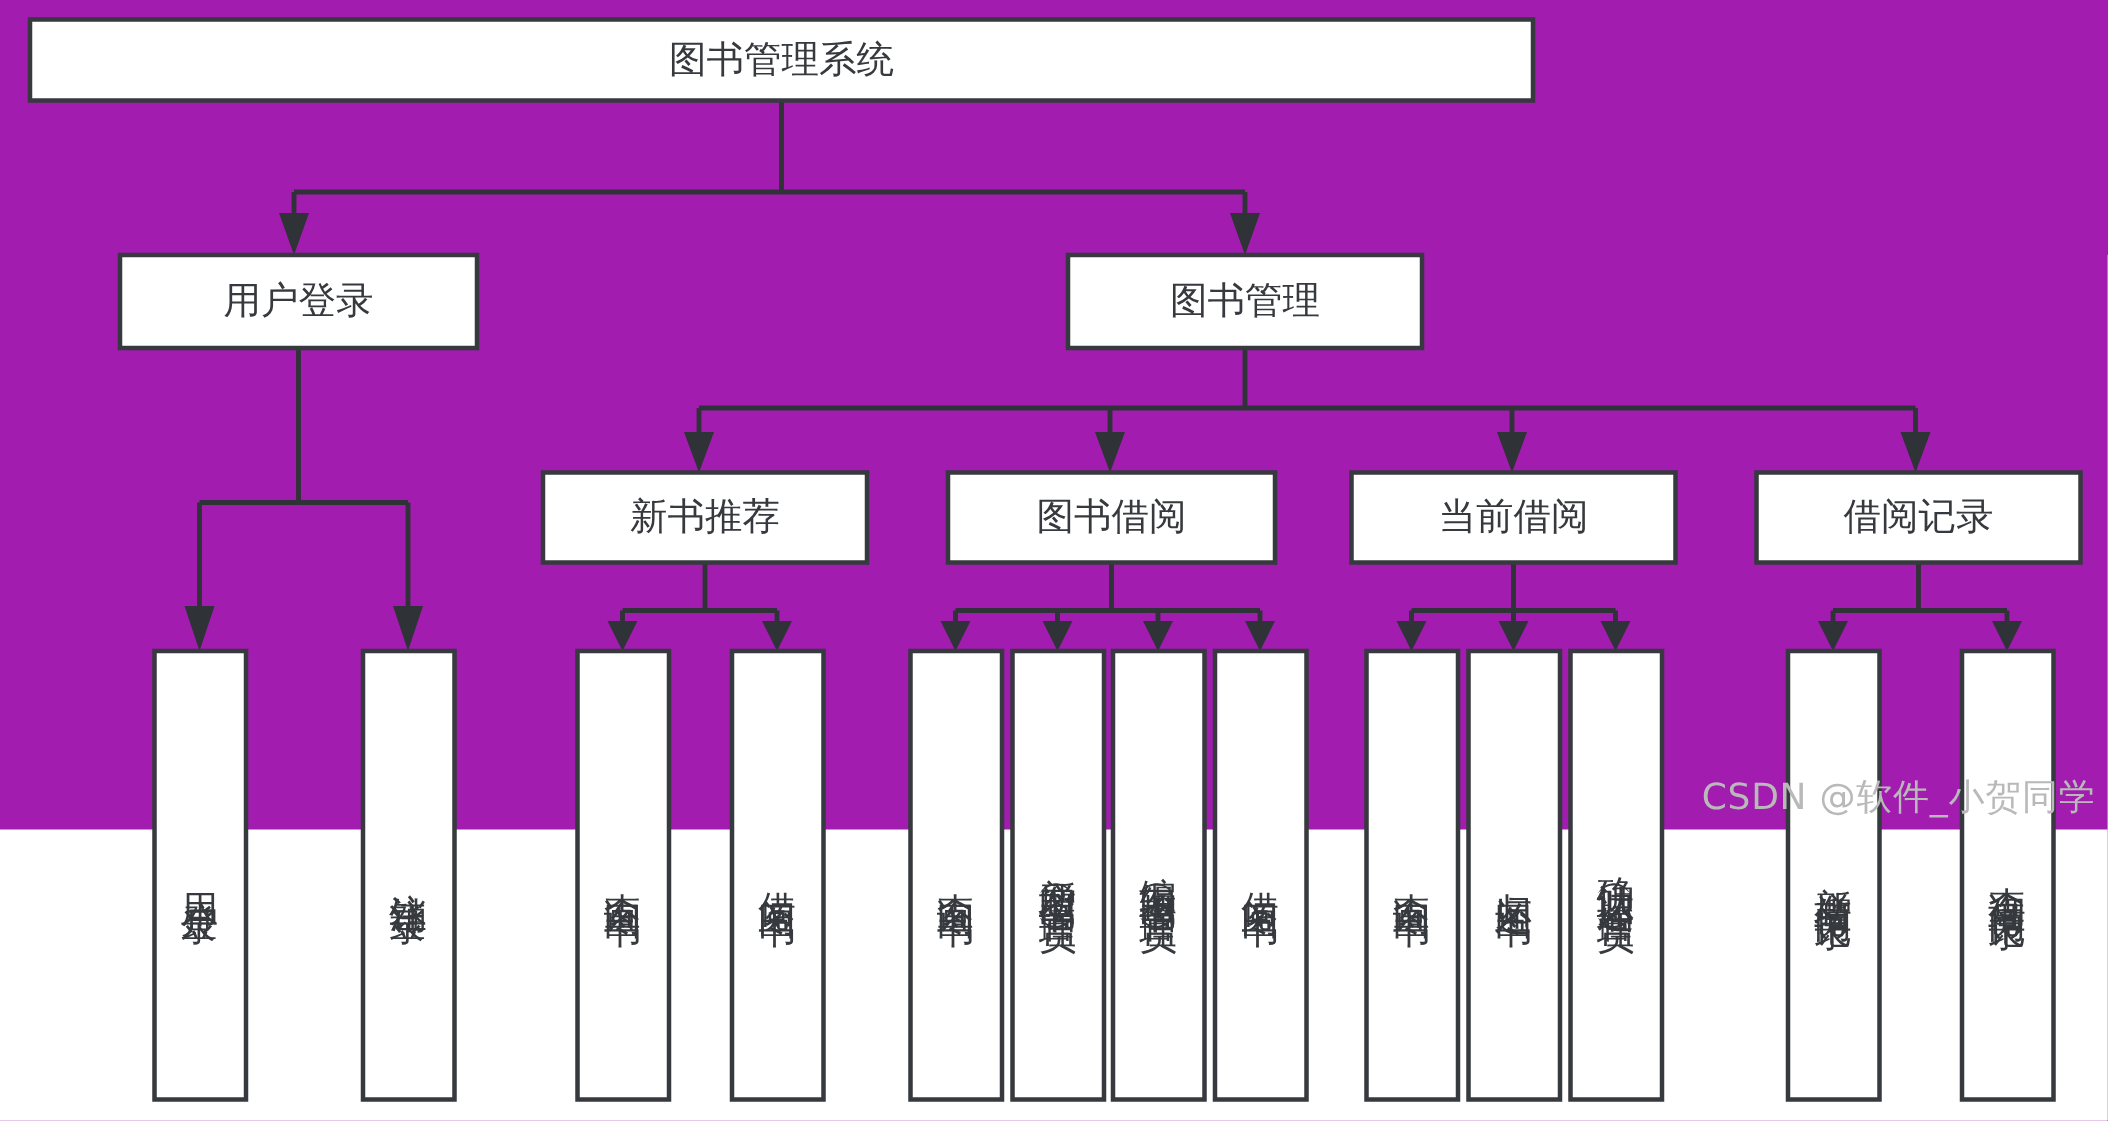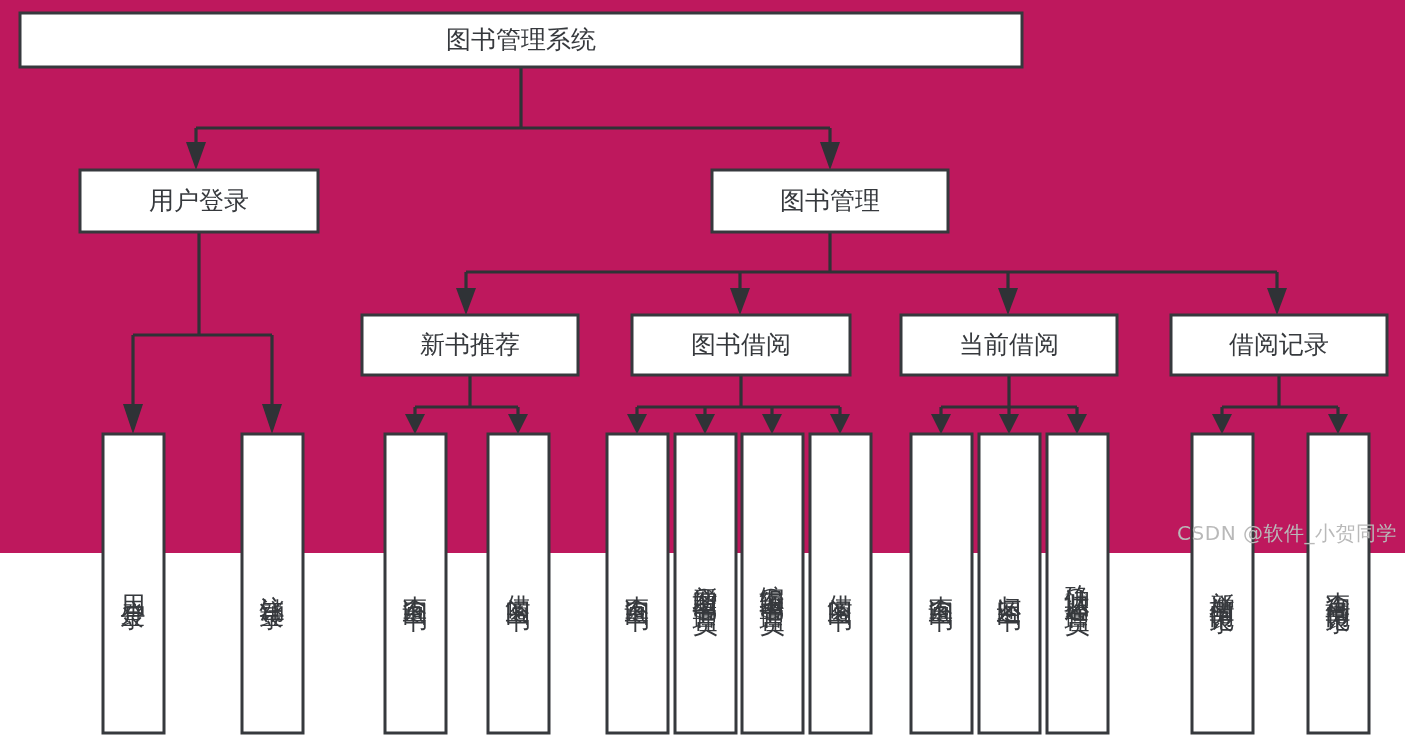--- a/index.html
+++ b/index.html
@@ -10,21 +10,21 @@
   body {
     width: 1405px;
     height: 747px;
     overflow: hidden;
     font-family: "DejaVu Sans", "Liberation Sans", sans-serif;
   }
   #diagram-root {
     position: relative;
     width: 1405px;
     height: 553px;
-    background: #be185d;
+    background: #a21caf;
   }
   svg.diagram-canvas {
     position: absolute;
     left: 0;
     top: 0;
     width: 1405px;
     height: 747px;
     display: block;
   }
   .node-box {
@@ -57,21 +57,21 @@
     writing-mode: vertical-rl;
     text-orientation: upright;
     text-anchor: middle;
     letter-spacing: 4px;
   }
   .watermark-text {
     position: absolute;
     right: 8px;
     bottom: 6px;
     font-family: "DejaVu Sans", "Liberation Sans", sans-serif;
-    font-size: 20px;
+    font-size: 24px;
     color: #b9b9b9;
     white-space: nowrap;
     pointer-events: none;
     letter-spacing: 0.5px;
     margin-left: 12px;
   }
 </style>
 </head>
 <body>
 

